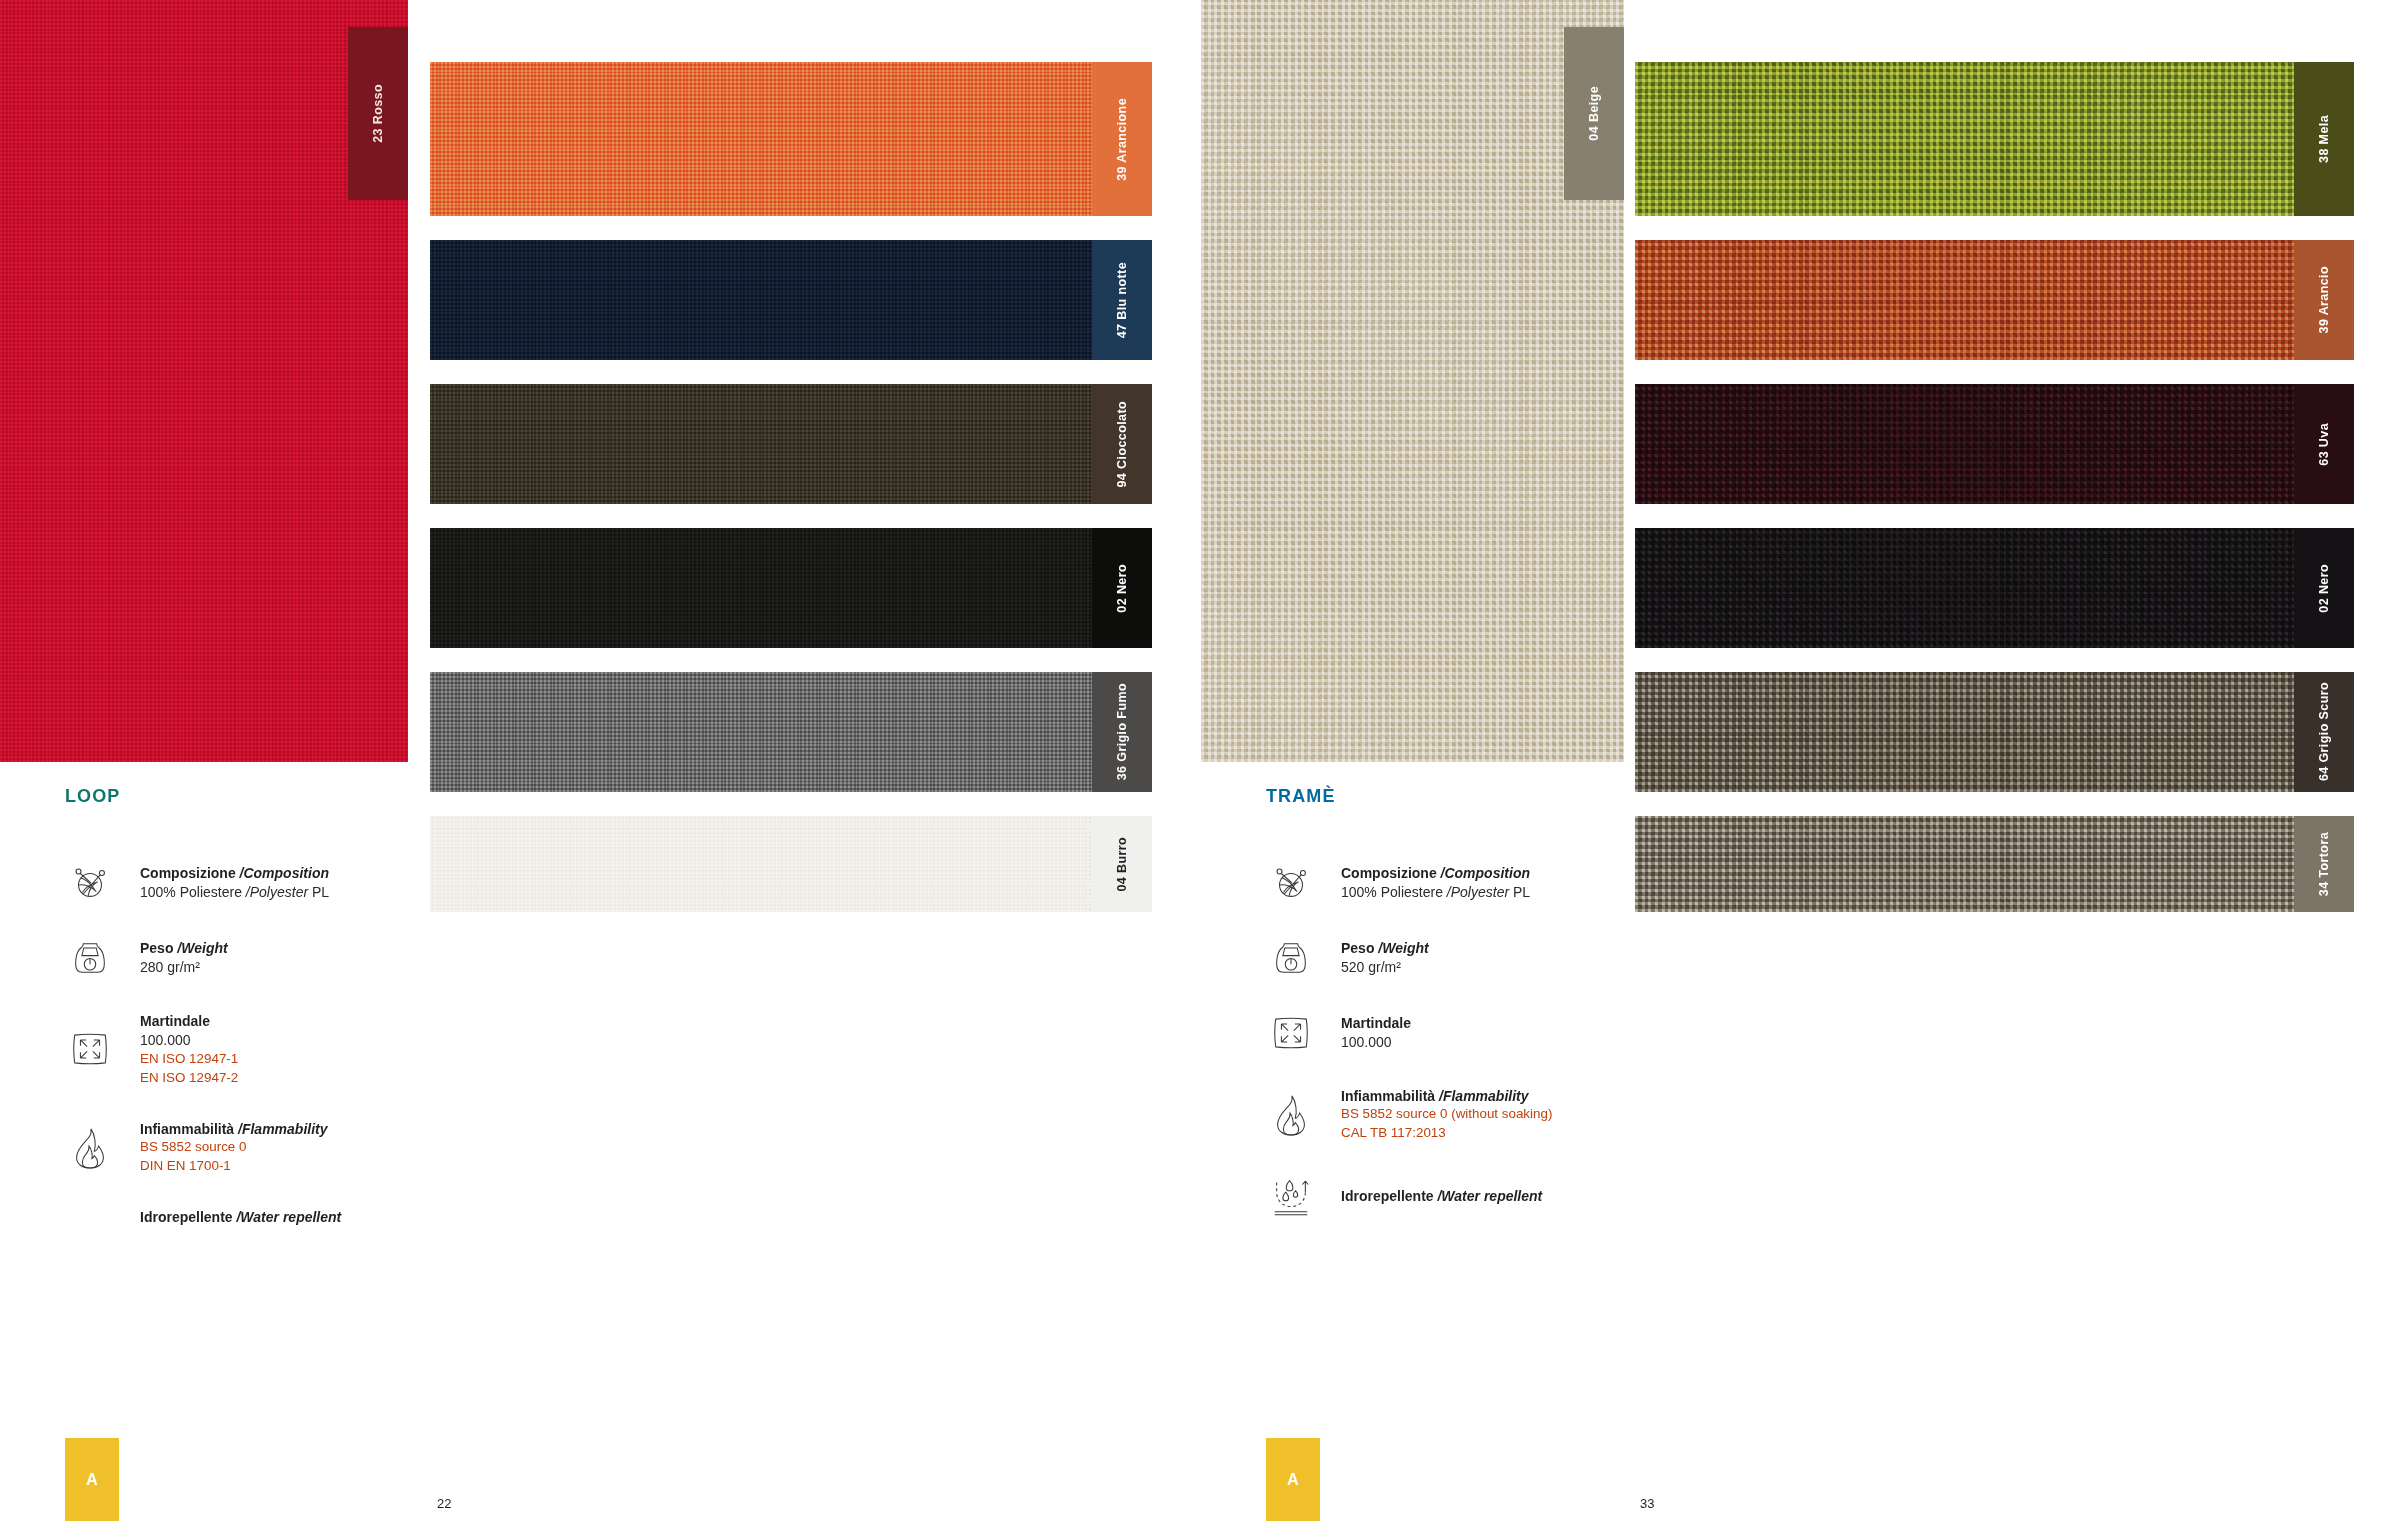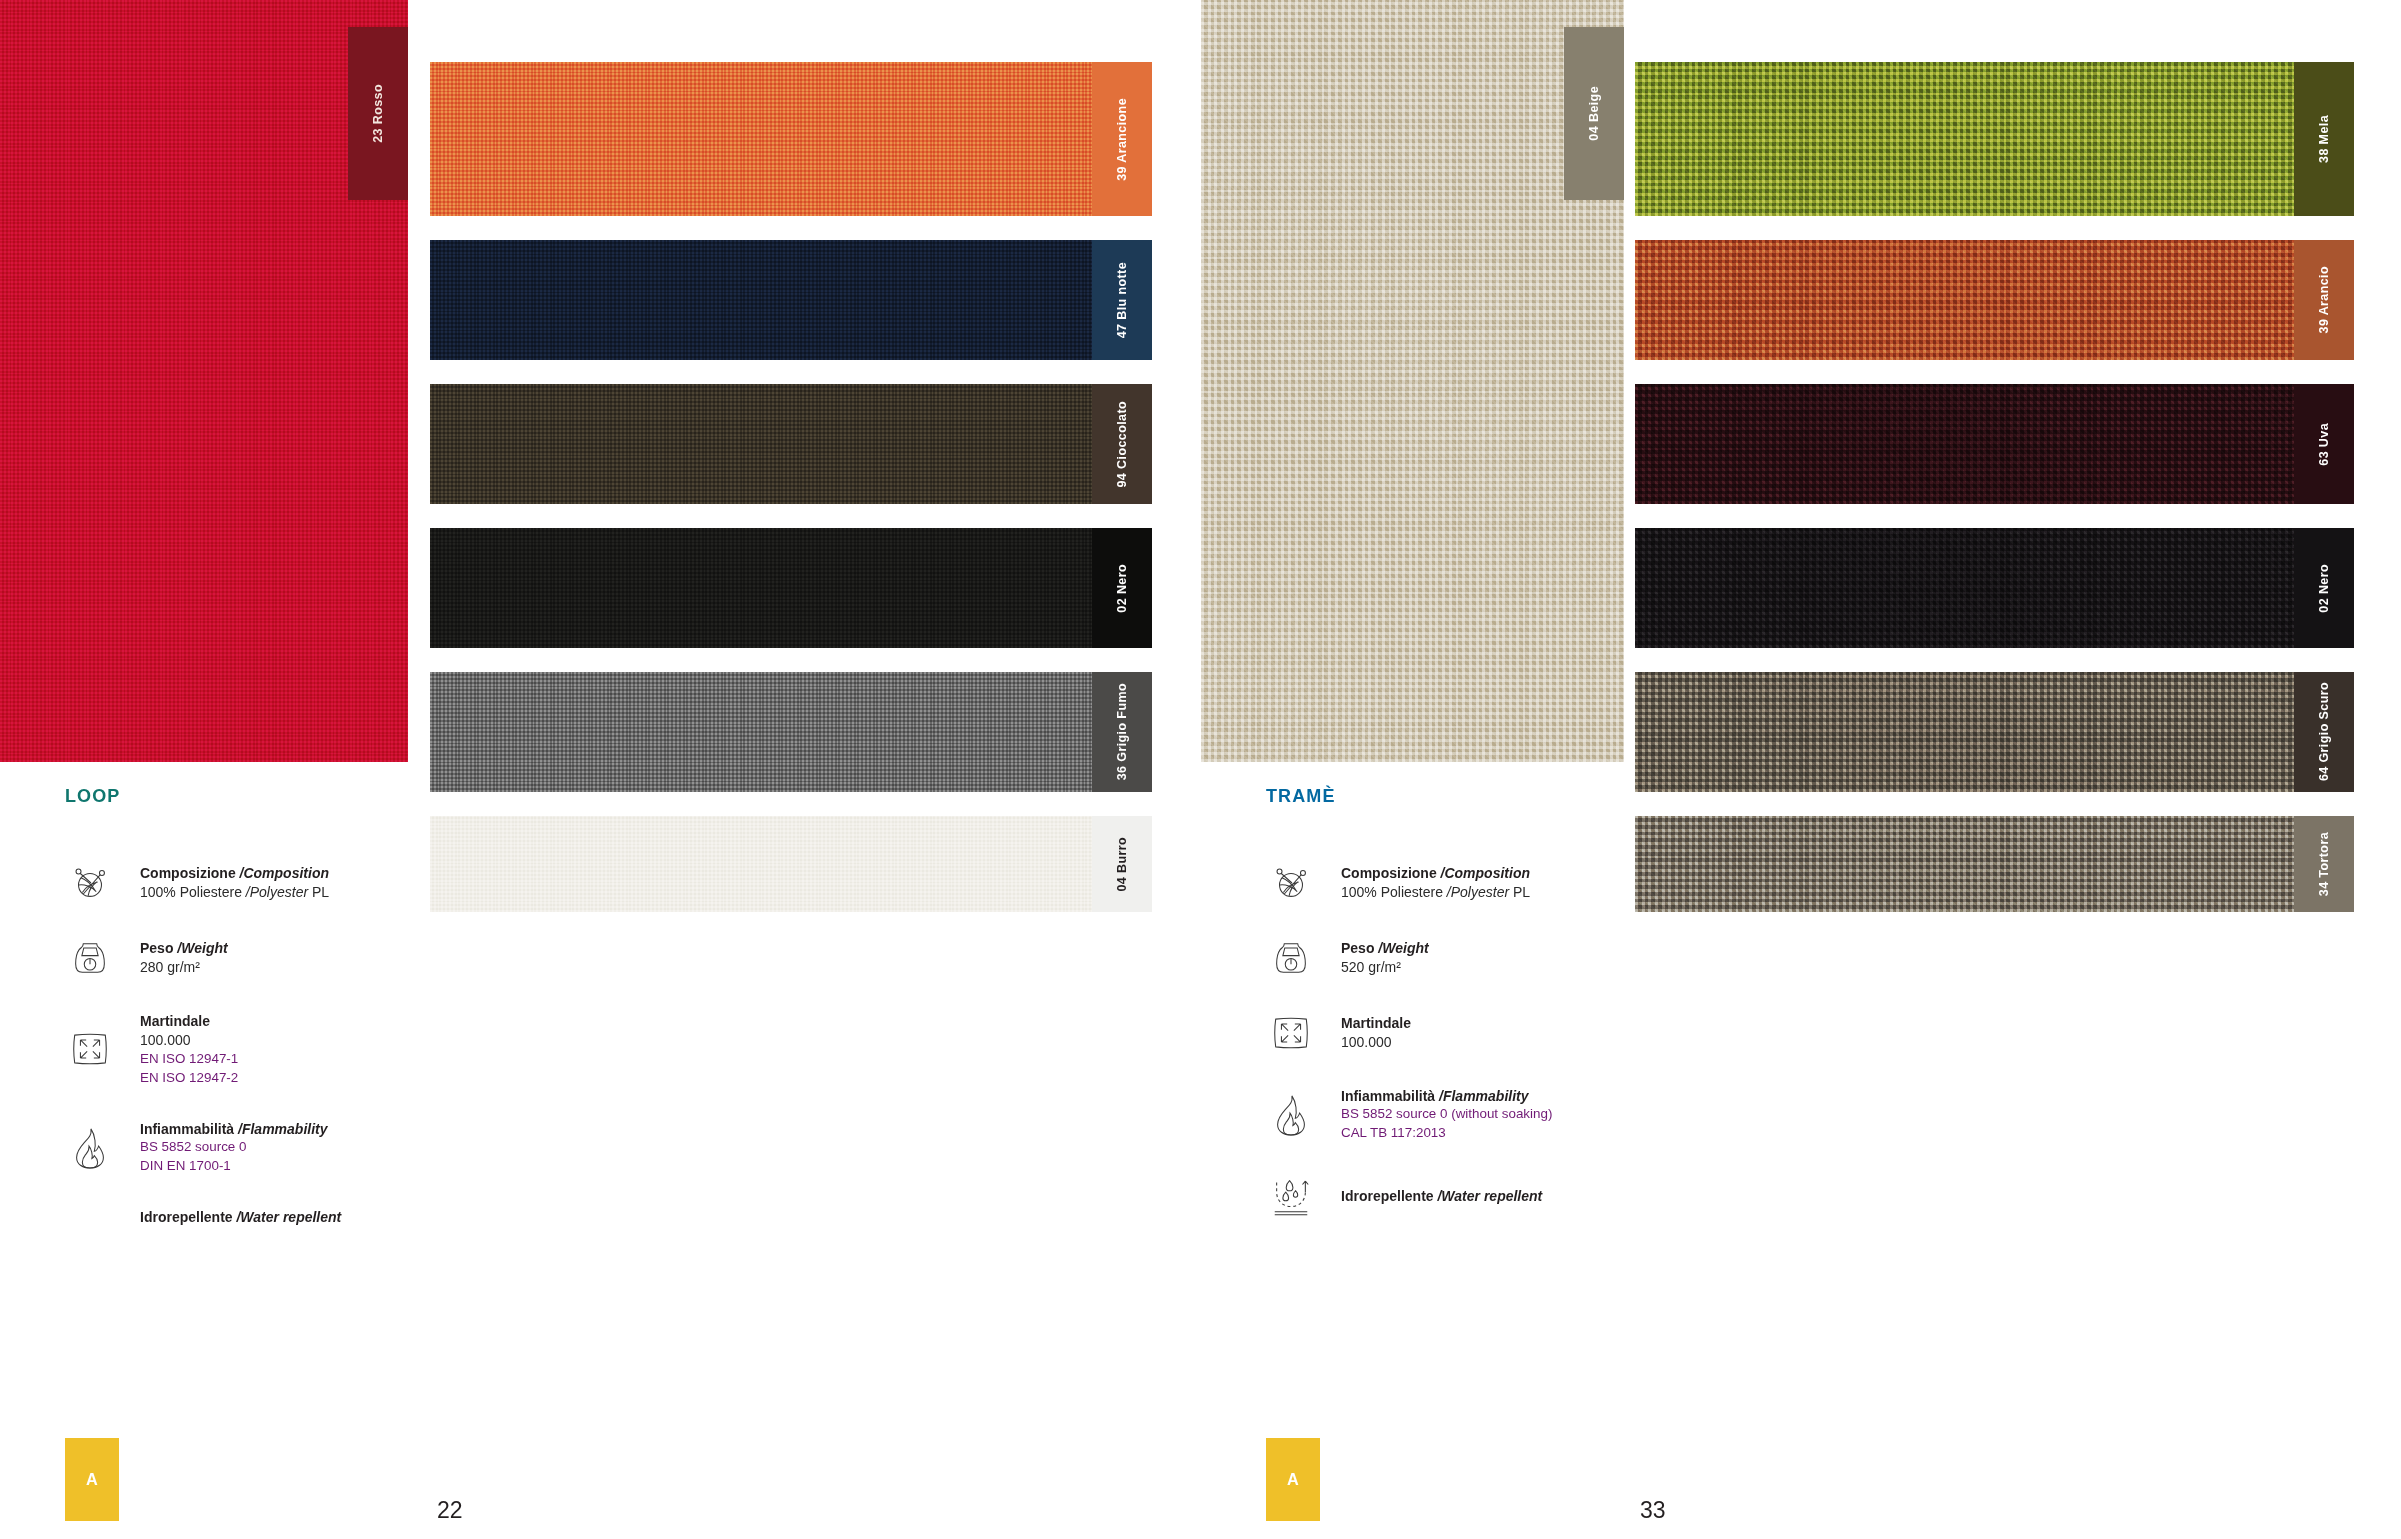--- a/index.html
+++ b/index.html
@@ -36,28 +36,28 @@
   .brand{font-size:18px;font-weight:700;letter-spacing:1.1px;margin-bottom:52px;}
   .spec-row{display:flex;align-items:center;margin-bottom:29px;}
   .spec-icon{width:50px;flex:0 0 50px;margin-right:25px;display:flex;
              align-items:flex-start;justify-content:center;padding-top:1.9px;}
   .spec-icon svg{display:block;}
   .spec-body{flex:1;padding-top:2.9px;}
   .spec-title{font-size:14px;font-weight:700;line-height:1.35;white-space:nowrap;}
   .spec-title i{font-style:italic;}
   .spec-val{font-size:14px;line-height:1.4;color:#2b2b2b;}
   .spec-val i{}
-  .spec-note{font-size:13.4px;line-height:1.4;color:#701a75;}
+  .spec-note{font-size:13.4px;line-height:1.4;color:#c2410c;}
   .spec-row.noicon .spec-icon{height:1px;}
 
   
   .foot-tab{position:absolute;left:65px;bottom:0;width:54px;height:83px;
             background:#efc029;color:#fff;display:flex;align-items:center;
             justify-content:center;font-size:16.3px;font-weight:700;}
-  .page-num{position:absolute;bottom:16px;font-size:23px;color:#231f20;}
+  .page-num{position:absolute;bottom:29px;font-size:13px;color:#231f20;}
   .page-left .page-num{left:437px;}
   .page-right .page-num{left:439px;}
 </style>
 </head>
 <body>
 
 <div id="root">
     <div class="page page-left">
       <div class="hero">
       <div class="hero-tex" style="background-color:#c8102e;

